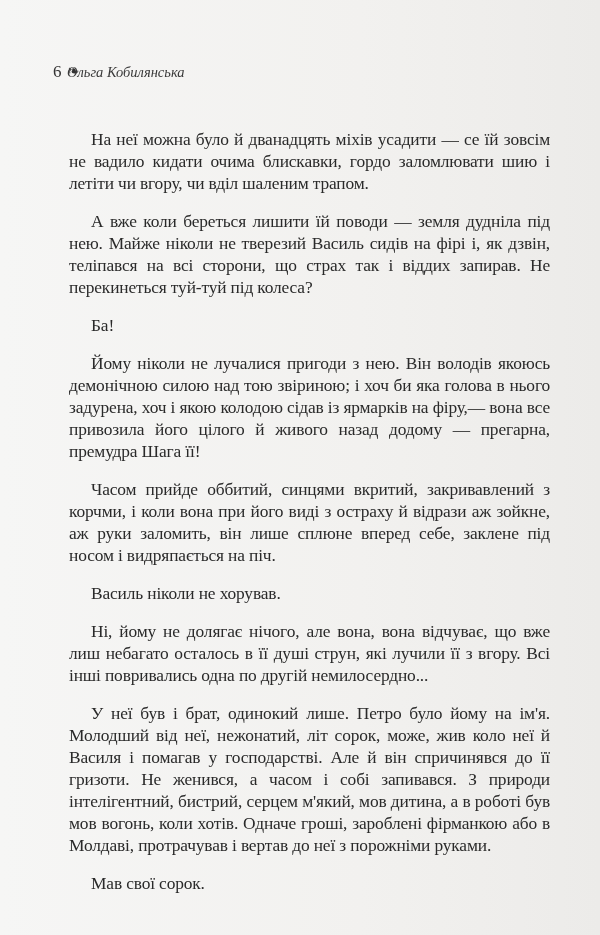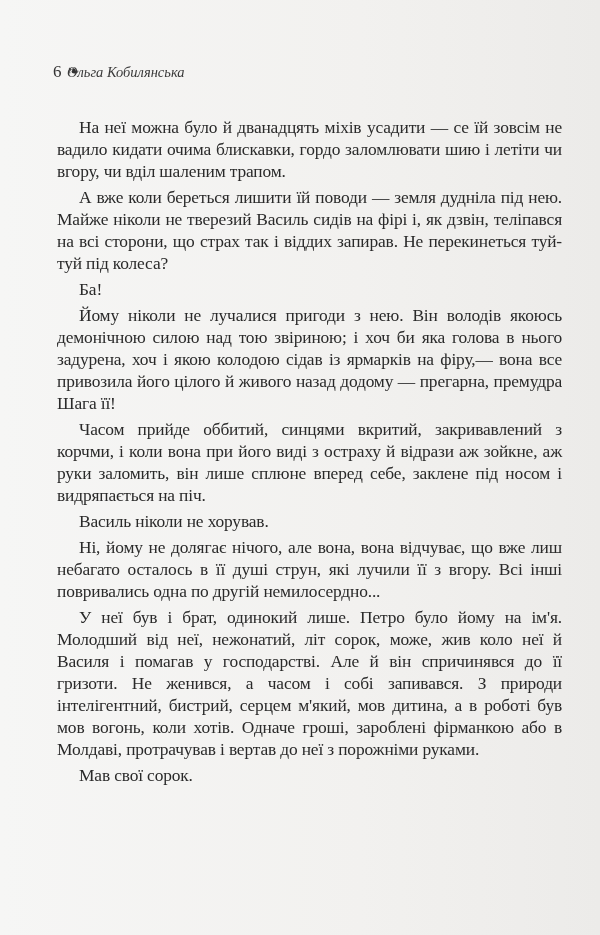--- a/index.html
+++ b/index.html
@@ -21,21 +21,21 @@
     .author {
       position: absolute; left: 0; right: 0; text-align: left;
       font-style: italic; font-size: 14.5px; color: #3a3a3a; padding-left: 14px;
     }
     .body-text {
       position: absolute; top: 112px; left: 53px; width: 513px;
       font-size: 17.4px; line-height: 22px;
       text-align: justify;
       letter-spacing: -0.15px;
     }
-    .body-text p { margin: 4px; text-indent: 22px; hyphens: manual; }
+    .body-text p { margin: 16px; text-indent: 22px; hyphens: manual; }
   </style>
 </head>
 <body>
 
 <div class="page">
   <div class="running-head">
     <span class="page-number">6</span>
     <span class="ornament">❧</span>
     <span class="author">Ольга Кобилянська</span>
   </div>

